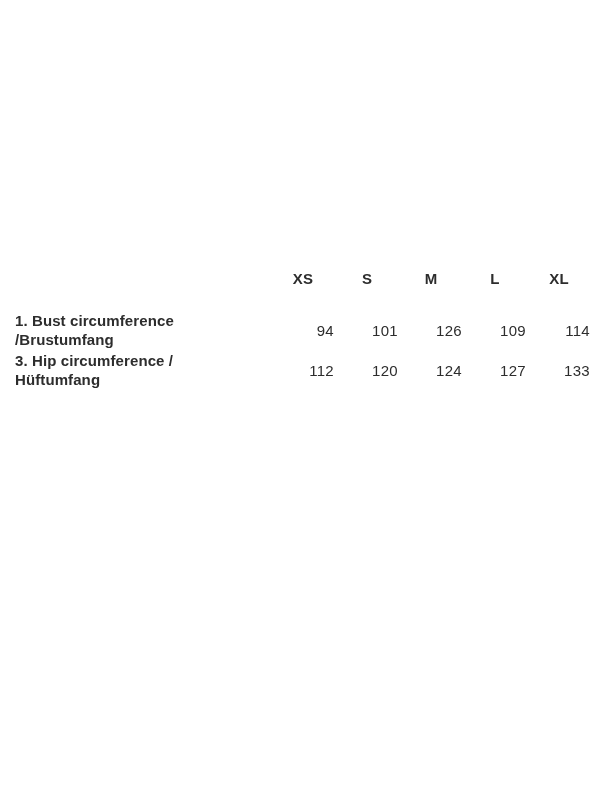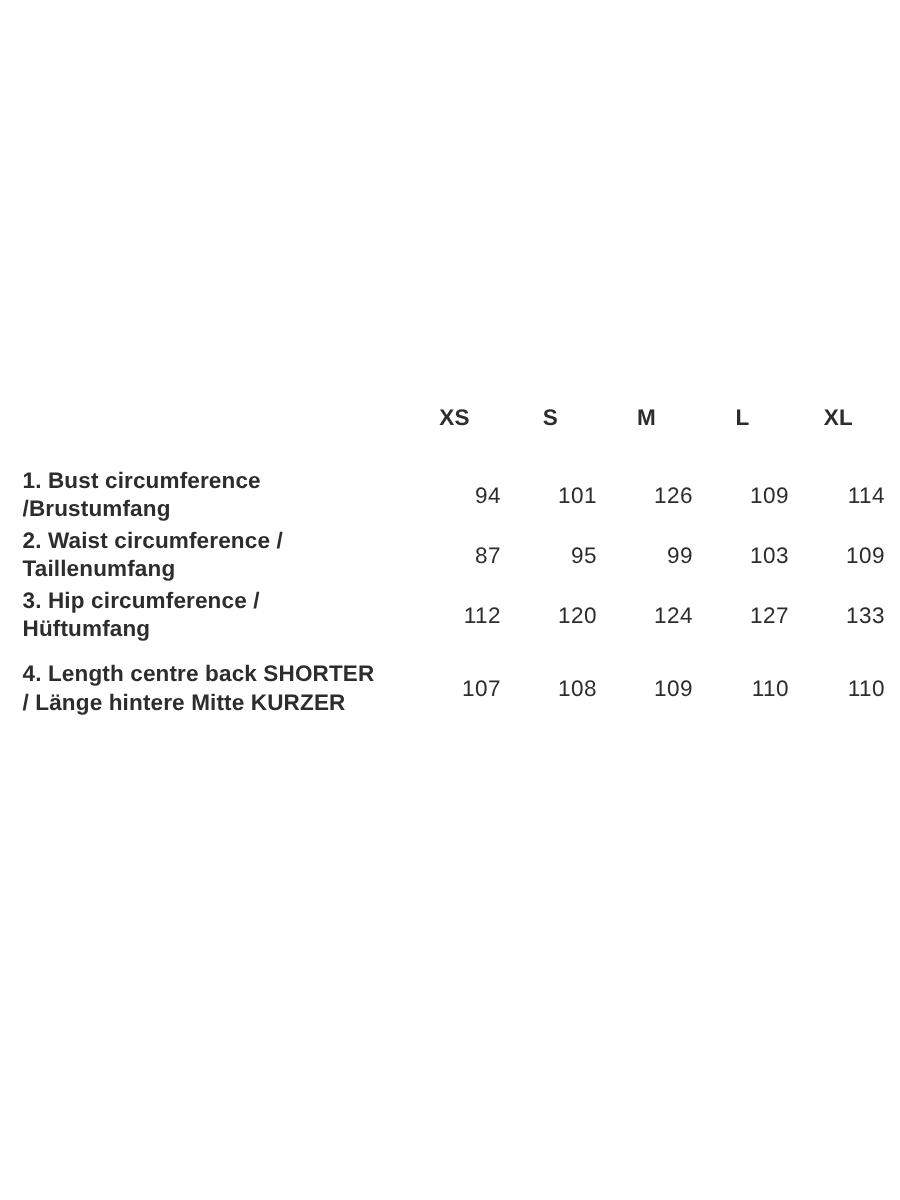--- a/index.html
+++ b/index.html
@@ -88,38 +88,22 @@
     <tbody>
       <tr class="single">
         <td class="row-label">1. Bust circumference /Brustumfang</td>
         <td class="cell-value">94</td>
         <td class="cell-value">101</td>
         <td class="cell-value">126</td>
         <td class="cell-value">109</td>
         <td class="cell-value">114</td>
       </tr>
       <tr class="single">
-        <td class="row-label">2. Waist circumference / Taillenumfang</td>
-        <td class="cell-value">87</td>
-        <td class="cell-value">95</td>
-        <td class="cell-value">99</td>
-        <td class="cell-value">103</td>
-        <td class="cell-value">109</td>
-      </tr>
-      <tr class="single">
         <td class="row-label">3. Hip circumference / Hüftumfang</td>
         <td class="cell-value">112</td>
         <td class="cell-value">120</td>
         <td class="cell-value">124</td>
         <td class="cell-value">127</td>
         <td class="cell-value">133</td>
       </tr>
-      <tr class="double">
-        <td class="row-label">4. Length centre back SHORTER / Länge hintere Mitte KURZER</td>
-        <td class="cell-value">107</td>
-        <td class="cell-value">108</td>
-        <td class="cell-value">109</td>
-        <td class="cell-value">110</td>
-        <td class="cell-value">110</td>
-      </tr>
     </tbody>
   </table>
 </div>
 
 </body></html>

